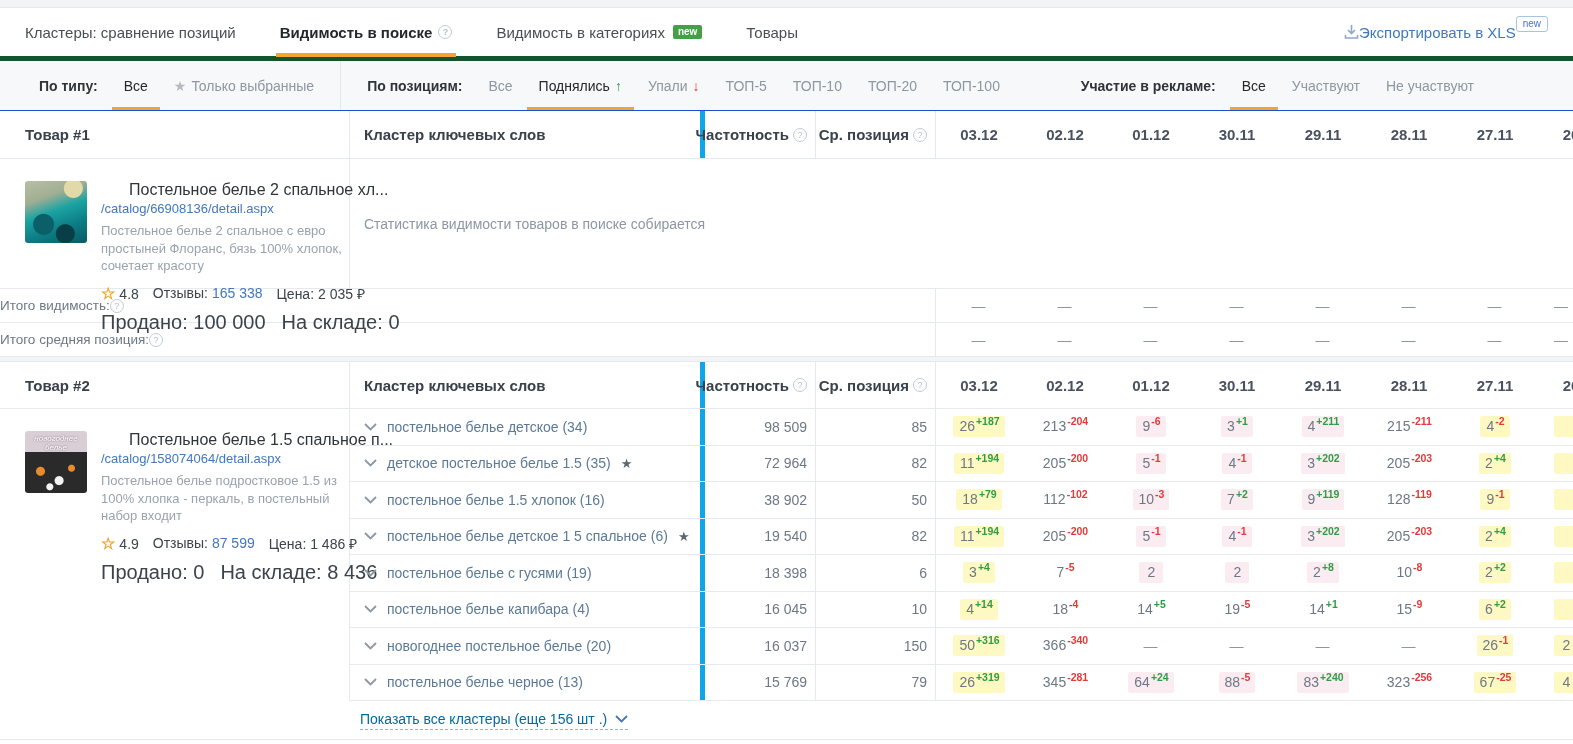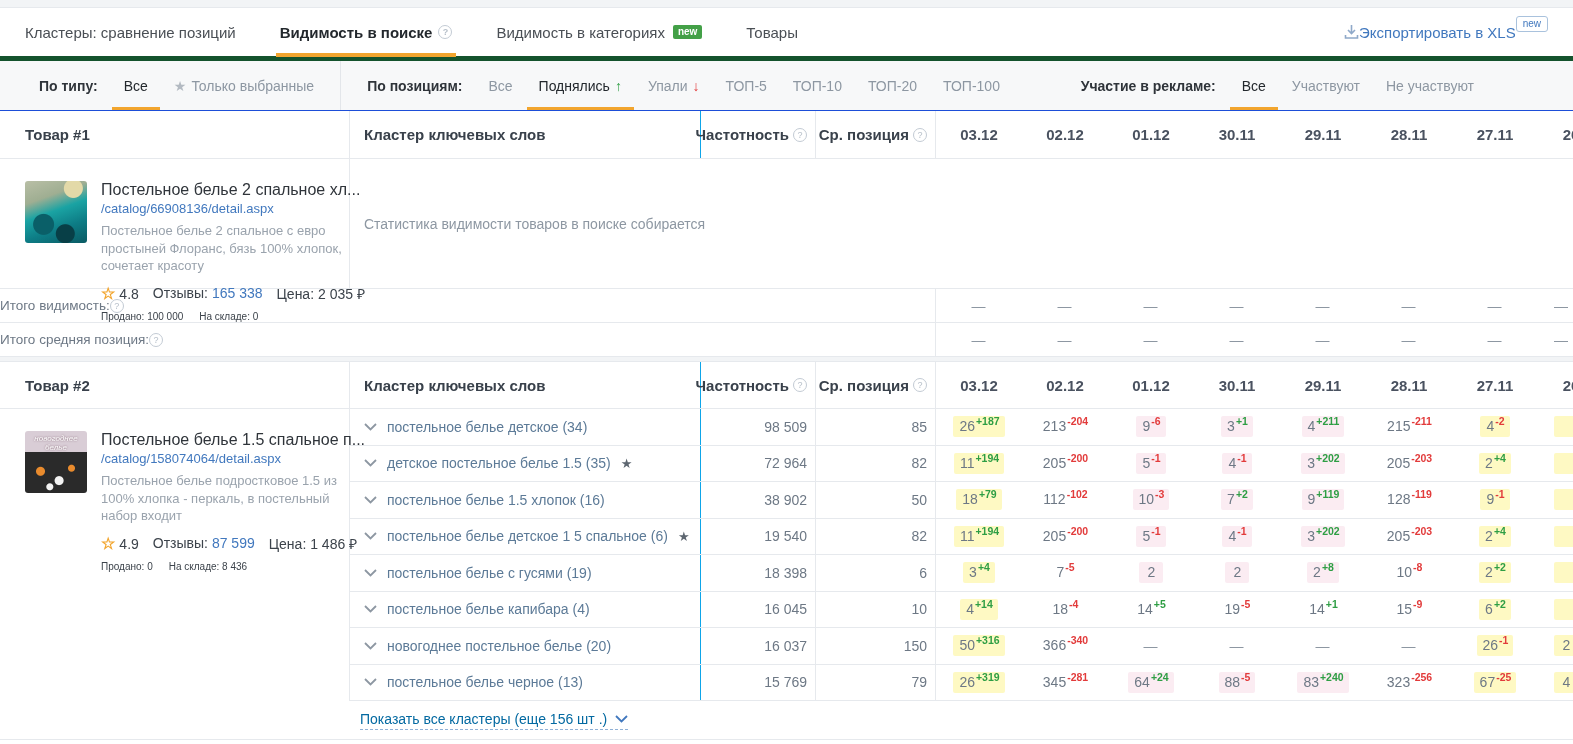--- a/index.html
+++ b/index.html
@@ -45,21 +45,21 @@
   .fgroup.ads { margin-left:auto; margin-right:60px; }
 
   
   .tablewrap { width:1623px; }
   .thead { display:flex; height:48px; border-bottom:1px solid #e6e9ed; align-items:stretch; }
   .col-prod { width:350px; flex:0 0 350px; border-right:1px solid #e6e9ed;
          display:flex; align-items:center; padding-left:25px; }
   .h-title { font-size:15px; font-weight:700; color:#39414b; }
   .col-cluster { width:350px; flex:0 0 350px; display:flex; align-items:center;
          padding-left:14px; }
-  .col-freq { width:115px; flex:0 0 115px; border-left:1px solid #0ea5e9;
+  .col-freq { width:115px; flex:0 0 115px; border-left:5px solid #0ea5e9;
          display:flex; align-items:center; justify-content:flex-end;
          padding-right:8px; gap:4px; }
   .col-avg { width:120px; flex:0 0 120px; border-left:1px solid #e6e9ed;
          display:flex; align-items:center; justify-content:flex-end;
          padding-right:8px; gap:4px; }
   .c-dates { display:flex; flex:1; border-left:1px solid #e6e9ed; align-items:stretch; }
   .c-date { width:86px; flex:0 0 86px; display:flex; align-items:center; justify-content:center; }
   .c-date.last { justify-content:flex-start; padding-left:16px; }
   .date-h { font-family:Liberation Sans, sans-serif; font-weight:700; font-size:15px;
          color:#4a5260; }
@@ -76,28 +76,28 @@
   .pimg2 { background:
       radial-gradient(circle at 25% 65%, #e98b2d 0 4px, transparent 5px),
       radial-gradient(circle at 55% 80%, #f3f3f3 0 4px, transparent 5px),
       radial-gradient(circle at 75% 60%, #e98b2d 0 3px, transparent 4px),
       radial-gradient(circle at 40% 90%, #f3f3f3 0 3px, transparent 4px),
       linear-gradient(180deg, #d9cdd6 0 34%, #2a2a2a 34% 100%); padding-left: 36px; }
   .pimg2 .imglabel { position:absolute; top:3px; left:0; right:0; text-align:center;
       font-size:8px; font-style:italic; color:#fff; text-shadow:0 0 2px #7a5a6a;
       line-height:1.15; }
   .pinfo { min-width:0; }
-  .ptitle { font-size:16px; color:#2f343a; white-space:nowrap; overflow:hidden; }
+  .ptitle { font-size:16px; color:#2f343a; white-space:nowrap; overflow:hidden;margin-left:28px; }
   .plink { font-size:13px; color:#4178be; margin-top:2px; cursor:pointer; }
   .pdesc { font-size:13px; color:#9aa3ad; margin-top:6px; line-height:1.35; max-width:250px; }
   .pmeta { margin-top:9px; font-size:14px; color:#3c434b; display:flex; gap:14px;
            align-items:center; white-space:nowrap; }
   .pmeta .rstar { color:#f2a52e; font-size:16px; font-weight:700; margin-right:4px; }
   .pmeta .blue { color:#4178be; }
-  .pmeta2 { margin-top:8px; font-size:10px; color:#3c434b; display:flex; gap:16px;
+  .pmeta2 { margin-top:8px; font-size:20px; color:#3c434b; display:flex; gap:16px;
             white-space:nowrap; }
 
   
   .prow1 { display:flex; height:130px; border-bottom:1px solid #e6e9ed; }
   .prow1 .col-prod { align-items:flex-start; padding-left:0; }
   .msgcell { flex:1; display:flex; align-items:center; padding-left:14px;
              font-size:14px; color:#8d97a2; }
   .trow { display:flex; height:34px; border-bottom:1px solid #e6e9ed; align-items:stretch; }
   .t-label { width:935px; flex:0 0 935px; display:flex; align-items:center;
              justify-content:flex-start; padding-right:10px;

